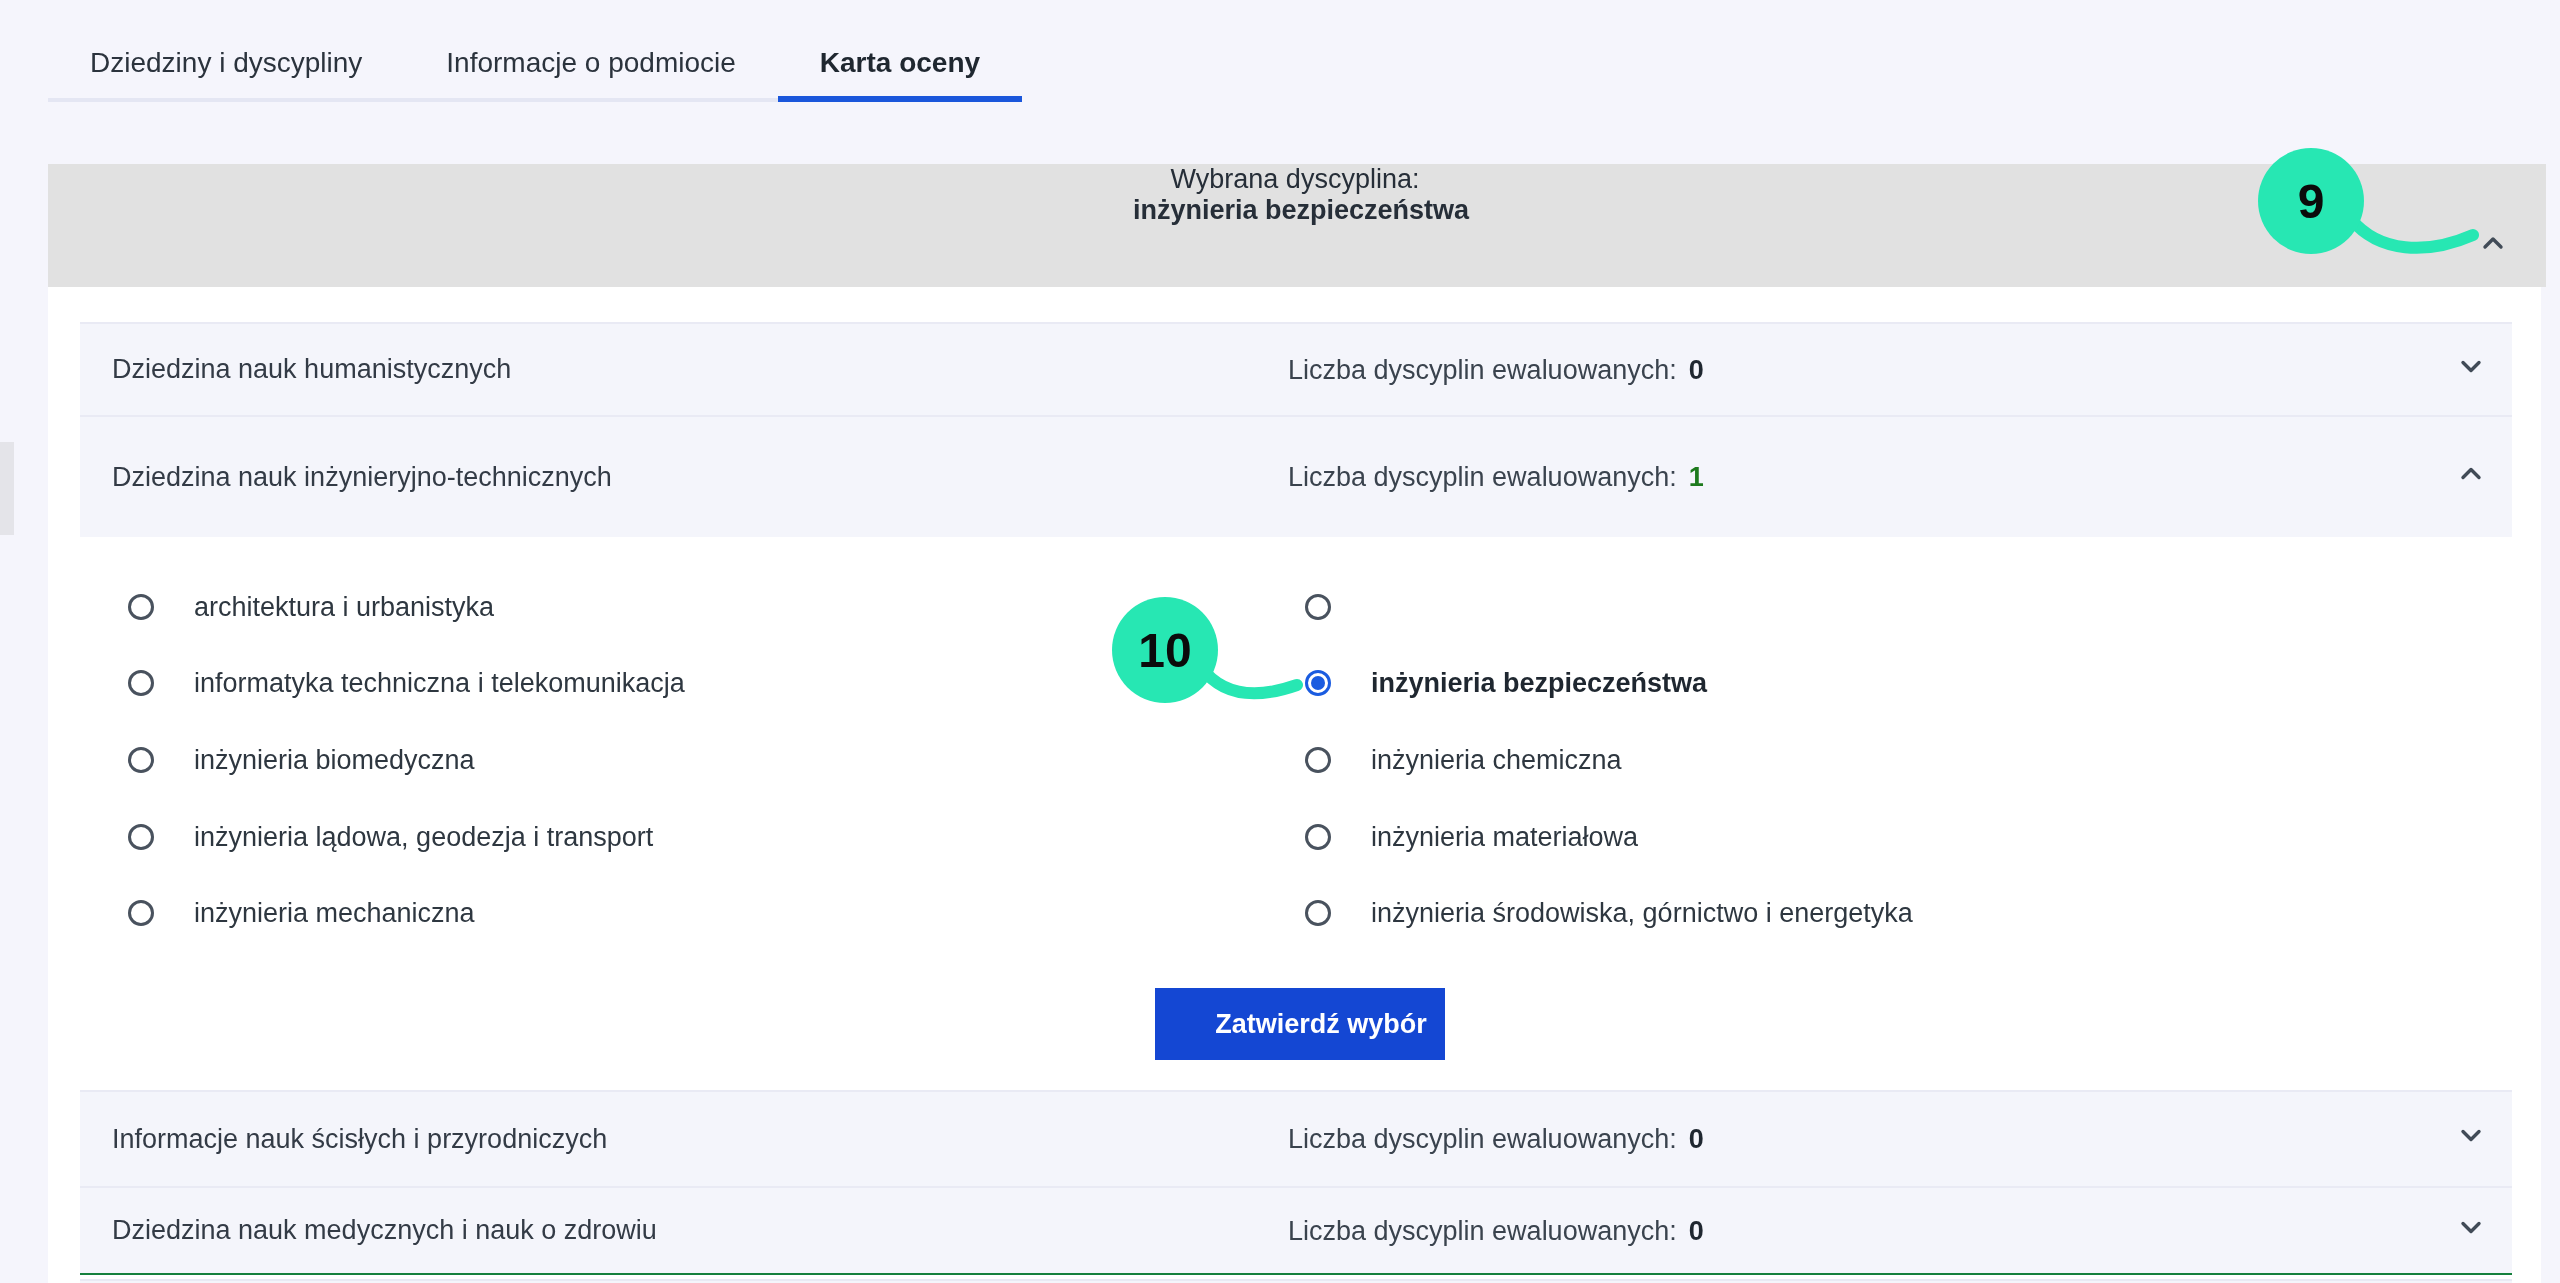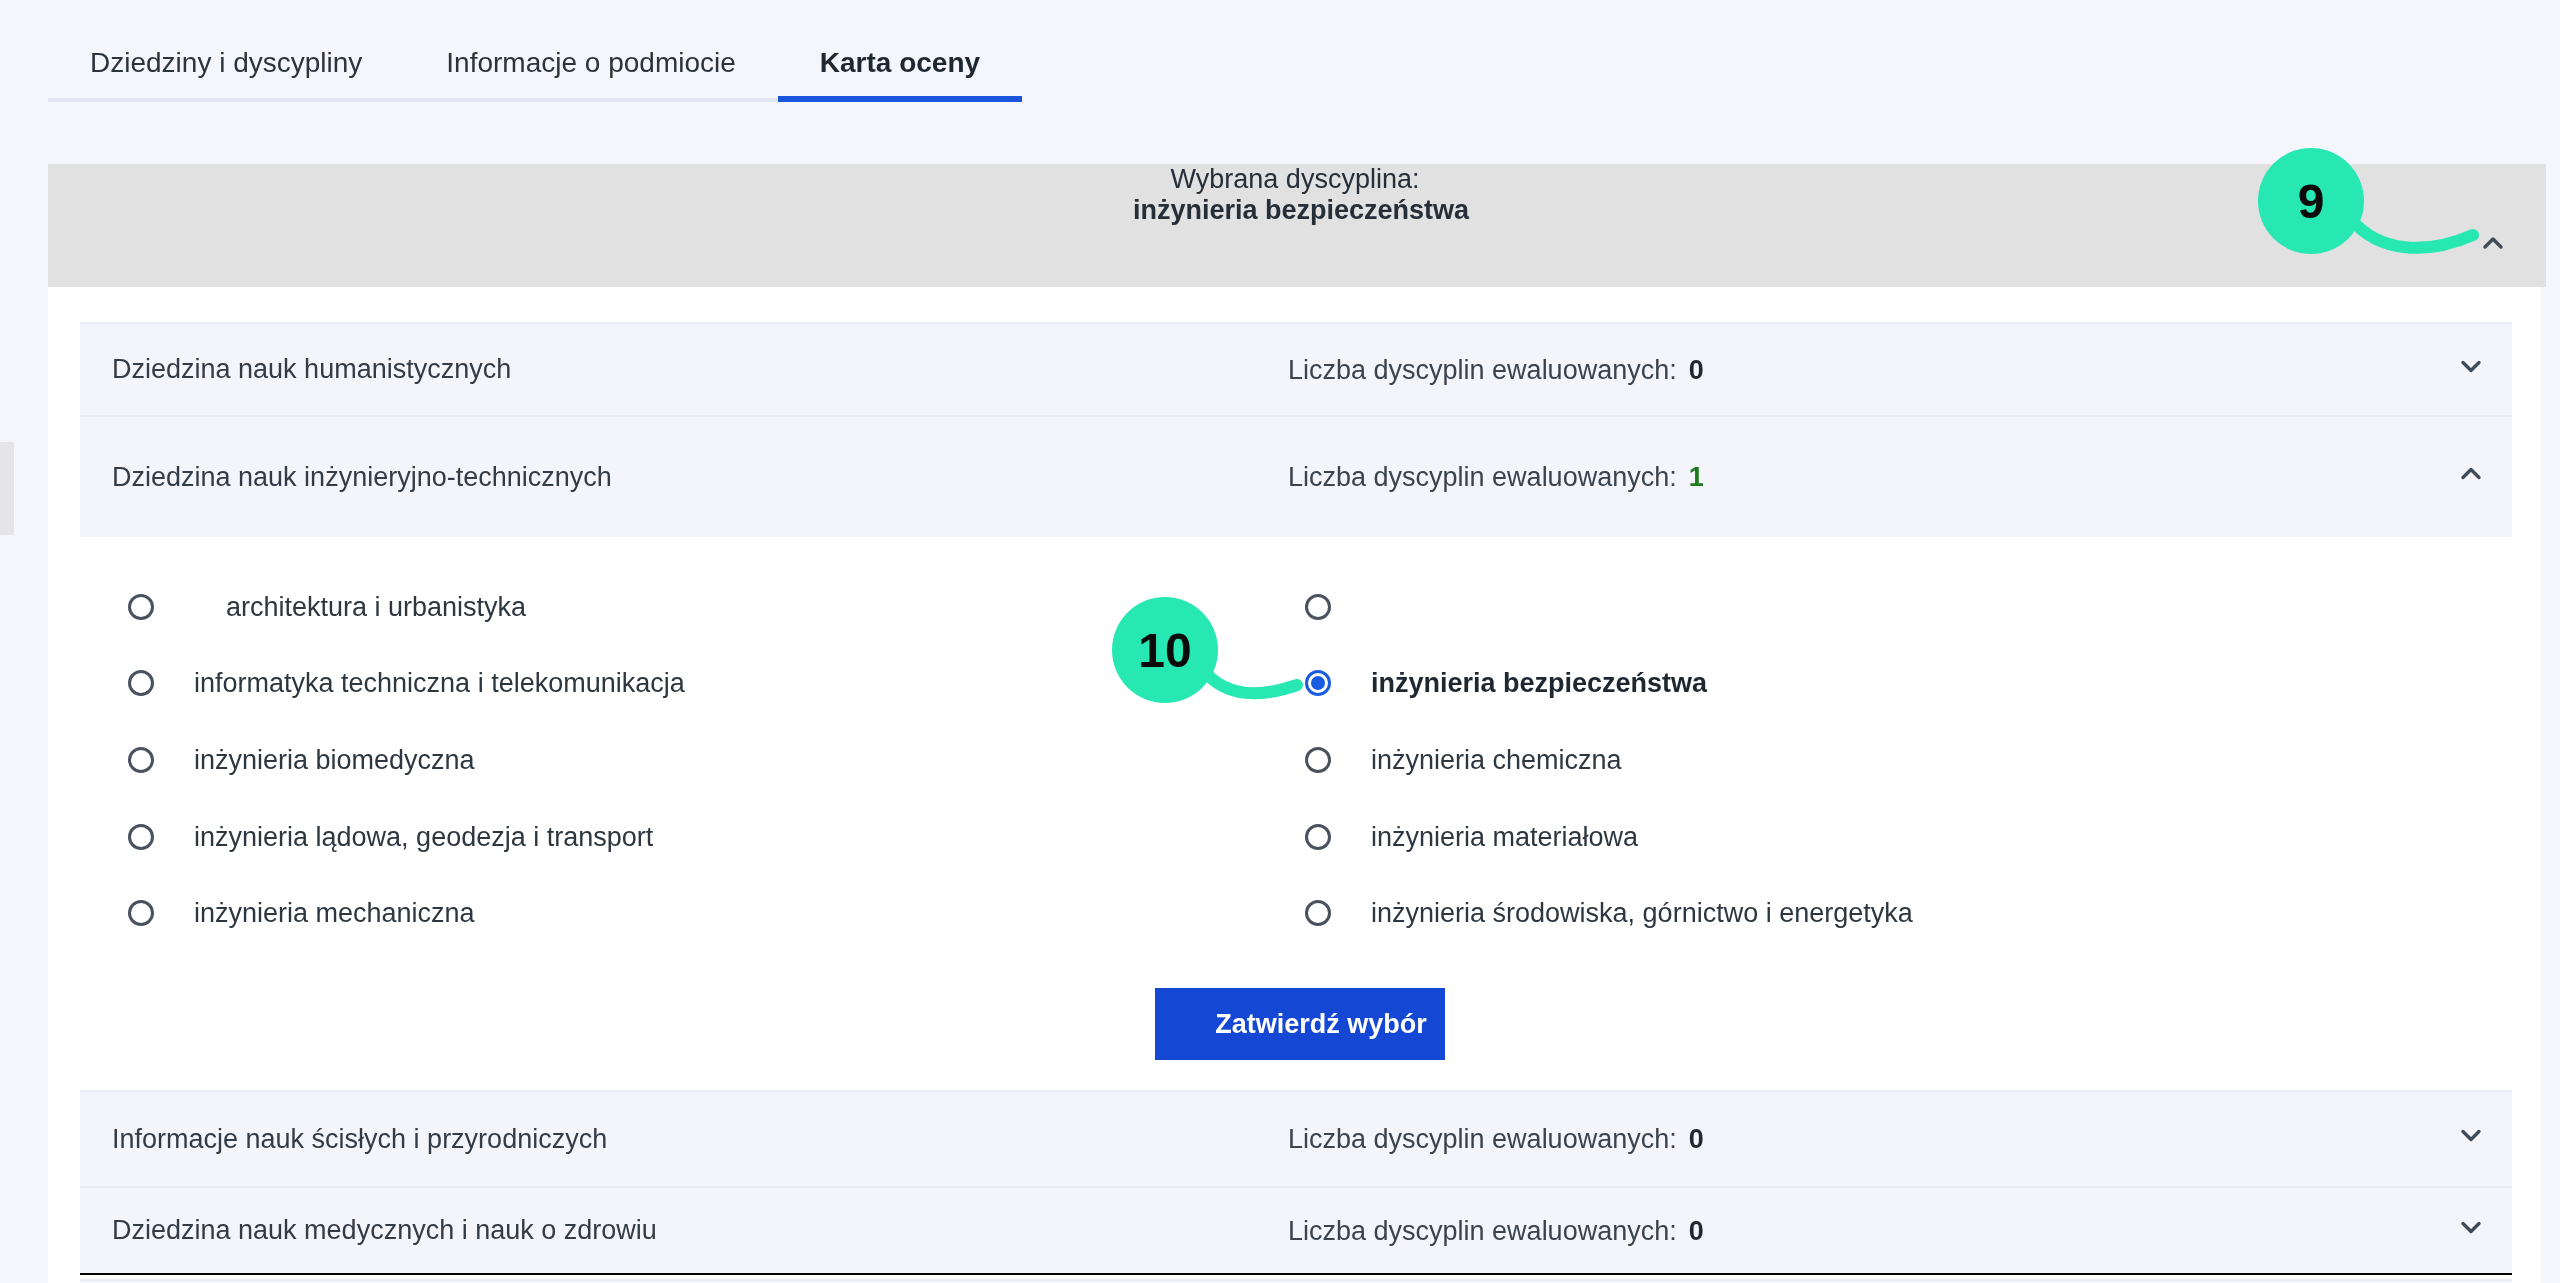--- a/index.html
+++ b/index.html
@@ -53,21 +53,21 @@
   
   .acc-row {
     position:absolute; left:32px; width:2432px;
     background:#f4f5fb; border-top:2px solid #e9eaf4;
     display:flex; align-items:center; padding-left:32px;
     font-size:27px; cursor:pointer;
   }
   .row-1 { top:35px;  height:93px; }
   .row-2 { top:128px; height:122px; }
   .row-3 { top:803px; height:96px; }
-  .row-4 { top:899px; height:89px; border-bottom:2px solid #000000; }
+  .row-4 { top:899px; height:89px; border-bottom:2px solid #15803d; }
   .row-sliver { position:absolute; left:32px; top:992px; width:2432px; height:4px; background:#f4f5fb; border-top:2px solid #e9eaf4; }
   .acc-title { color:#333b46; }
   .acc-right { position:absolute; left:1208px; top:50%; transform:translateY(-50%); display:flex; align-items:center; font-size:27px; }
   .acc-count-label { color:#3a434e; }
   .acc-count { font-weight:bold; color:#1f2730; margin-left:12px; }
   .acc-count.green { color:#1d7a1d; }
   .acc-chevron { position:absolute; right:24px; top:50%; transform:translateY(-50%); }
 
   
   .panel { position:absolute; left:32px; top:250px; width:2432px; height:553px; background:#ffffff; }
@@ -78,21 +78,21 @@
   }
   .radio-item.selected .radio {
     border-color:#1a5ce0; display:flex; align-items:center; justify-content:center;
   }
   .radio-item.selected .radio::after {
     content:""; width:14px; height:14px; border-radius:50%; background:#1a5ce0;
   }
   .radio-label { font-size:27px; color:#2e3740; white-space:nowrap; }
   .radio-item.selected .radio-label { font-weight:bold; color:#1f2730; }
 
-  .col-l-0 { left:48px; top:48px;gap:32px; }
+  .col-l-0 { left:48px; top:48px; }
   .col-l-1 { left:48px; top:124px; }
   .col-l-2 { left:48px; top:201px; }
   .col-l-3 { left:48px; top:278px; }
   .col-l-4 { left:48px; top:354px; }
   .col-r-0 { left:1225px; top:48px; }
   .col-r-1 { left:1225px; top:124px; }
   .col-r-2 { left:1225px; top:201px; }
   .col-r-3 { left:1225px; top:278px;text-align:right; }
   .col-r-4 { left:1225px; top:354px; }
 

